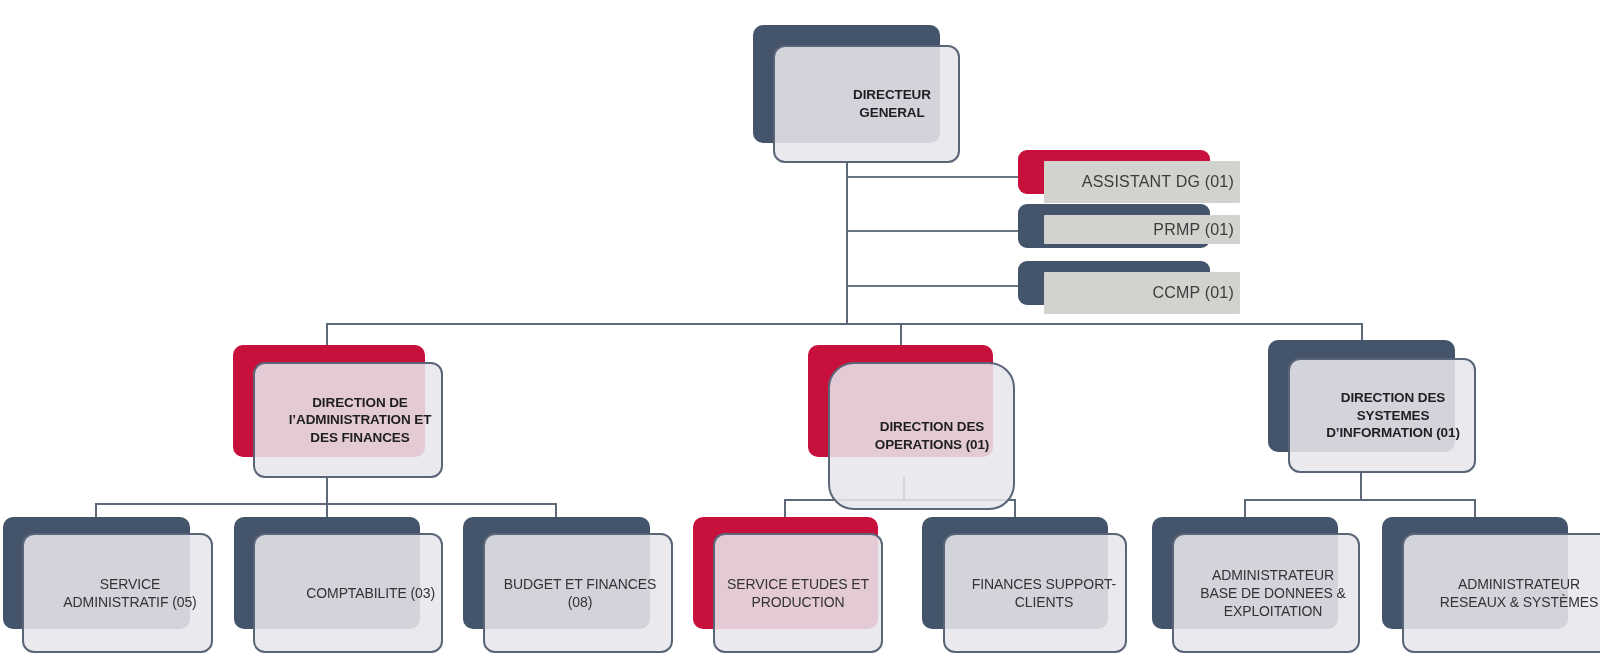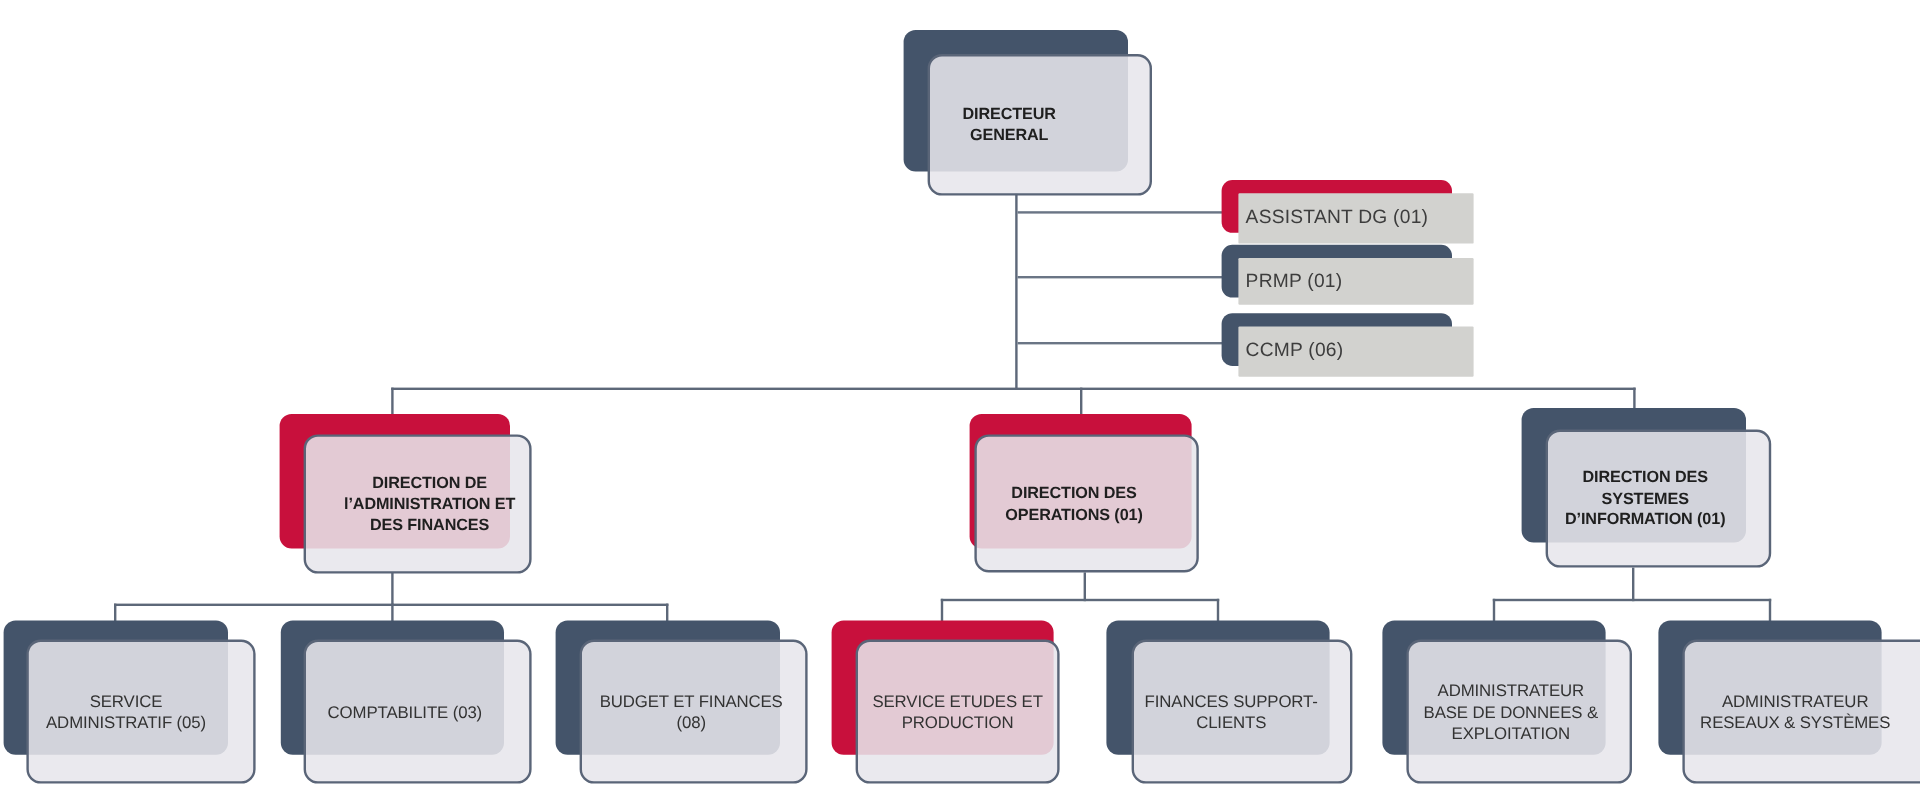--- a/index.html
+++ b/index.html
@@ -22,34 +22,34 @@
   .conn{position:absolute;z-index:1;}
   .conn.v{width:2px;background:var(--line);}
   .conn.h{height:2px;background:var(--line);}
   .conn.h.thin{height:1.5px;background:var(--line-thin);}
   
   .node{position:absolute;z-index:2;}
   .node .shadow{position:absolute;left:0;top:0;border-radius:10px;}
   .node.red>.shadow{background:var(--red);}
   .node.slate>.shadow{background:var(--slate);}
   .node .front{
-    position:absolute;display:flex;align-items:center;justify-content:flex-start;
+    position:absolute;display:flex;align-items:center;justify-content:flex-end;
     text-align:center;box-sizing:border-box;padding:4px 6px;
   }
   .node.bordered>.front{
     background:var(--front-fill);
     border:2px solid var(--front-border);
     border-radius:12px;
   }
   .node.bold-node>.front{font-weight:700;color:#1f1f1f;font-size:13.5px;line-height:1.3;letter-spacing:-0.1px;}
   .node.reg-node>.front{font-weight:400;color:#333333;font-size:14px;line-height:1.3;letter-spacing:-0.1px;}
   .node.plain>.front{
     background:var(--plain-fill);
     border:none;border-radius:1px;
-    font-size:16px;color:#3d3d3d;white-space:nowrap;letter-spacing:0.2px;
+    font-size:16px;color:#3d3d3d;white-space:nowrap;letter-spacing:0.2px;margin-left:12px;
   }
   .node.plain>.shadow{border-radius:9px;}
   .front span{display:inline-block;}
   .w120 span{max-width:120px;}
   .w150 span{max-width:150px;}
   .w155 span{max-width:155px;}
   .w158 span{max-width:158px;}
   .w160 span{max-width:160px;margin-left:12px;}
   .w170 span{max-width:170px;}
   .w172 span{max-width:172px;}
@@ -93,42 +93,42 @@
 
 <div class="node red plain" style="left:1018px;top:150px;">
   <div class="shadow" style="width:192px;height:44px;"></div>
   <div class="front" style="left:14px;top:11px;width:196px;height:42px;">
     <span>ASSISTANT DG (01)</span>
   </div>
 </div>
 
 <div class="node slate plain" style="left:1018px;top:204px;">
   <div class="shadow" style="width:192px;height:44px;"></div>
-  <div class="front" style="left:14px;top:11px;width:196px;height:39px;">
+  <div class="front" style="left:14px;top:11px;width:196px;height:29px;">
     <span>PRMP (01)</span>
   </div>
 </div>
 
 <div class="node slate plain" style="left:1018px;top:261px;">
   <div class="shadow" style="width:192px;height:44px;"></div>
   <div class="front" style="left:14px;top:11px;width:196px;height:42px;">
-    <span>CCMP (06)</span>
+    <span>CCMP (01)</span>
   </div>
 </div>
 
 <div class="node red bordered bold-node w150" style="left:233px;top:345px;">
   <div class="shadow" style="width:192px;height:112px;"></div>
   <div class="front" style="left:20px;top:17px;width:190px;height:116px;padding-left:28px;">
     <span>DIRECTION DE l’ADMINISTRATION ET DES FINANCES</span>
   </div>
 </div>
 
 <div class="node red bordered bold-node w150" style="left:808px;top:345px;">
   <div class="shadow" style="width:185px;height:112px;"></div>
-  <div class="front" style="left:4px;top:17px;width:187px;height:115px;">
+  <div class="front" style="left:20px;top:17px;width:187px;height:148px;border-radius:26px;">
     <span>DIRECTION DES OPERATIONS (01)</span>
   </div>
 </div>
 
 <div class="node slate bordered bold-node w150" style="left:1268px;top:340px;">
   <div class="shadow" style="width:187px;height:112px;"></div>
   <div class="front" style="left:20px;top:18px;width:188px;height:115px;">
     <span>DIRECTION DES SYSTEMES D’INFORMATION (01)</span>
   </div>
 </div>

